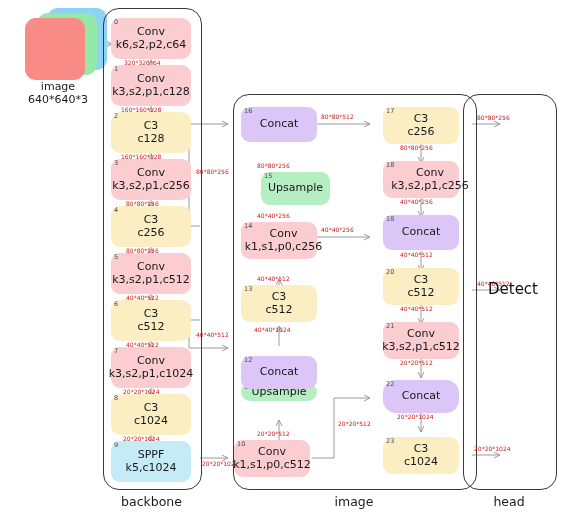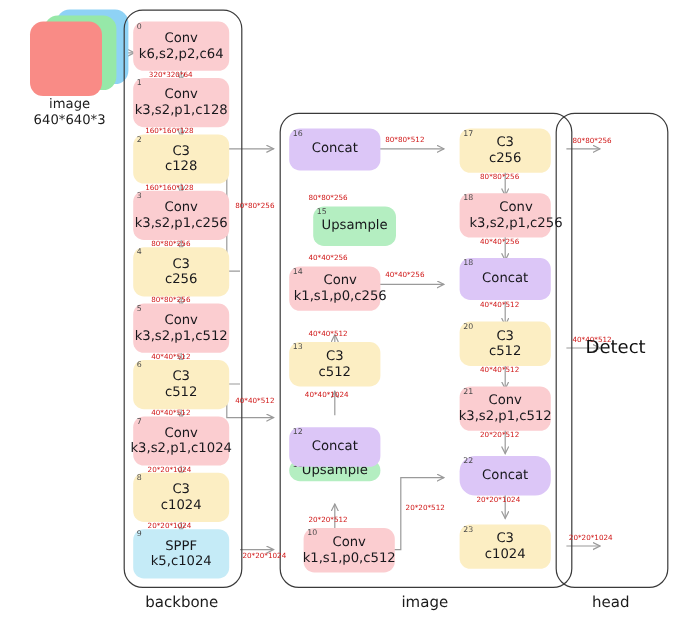--- a/index.html
+++ b/index.html
@@ -189,21 +189,21 @@
 <div class="node c-sppf" style="left:111px;top:441px;width:80px;height:41px;">
   <span class="idx">9</span>
   <span class="t1">SPPF</span>
   <span class="t2">k5,c1024</span>
 </div>
 
 <div class="dim" style="left:196px;top:168px;">80*80*256</div>
 <div class="dim" style="left:196px;top:331px;">40*40*512</div>
 <div class="dim" style="left:202px;top:460px;">20*20*1024</div>
 
-<div class="node c-conv" style="left:253px;top:440px;width:76px;height:37px;">
+<div class="node c-conv" style="left:234px;top:440px;width:76px;height:37px;">
   <span class="idx">10</span>
   <span class="t1">Conv</span>
   <span class="t2">k1,s1,p0,c512</span>
 </div>
 <div class="dim" style="left:257px;top:430px;">20*20*512</div>
 
 <div class="node c-ups" style="left:241px;top:383px;width:76px;height:18px;">
   <span class="idx">11</span>
   <span class="t1">Upsample</span>
 </div>

